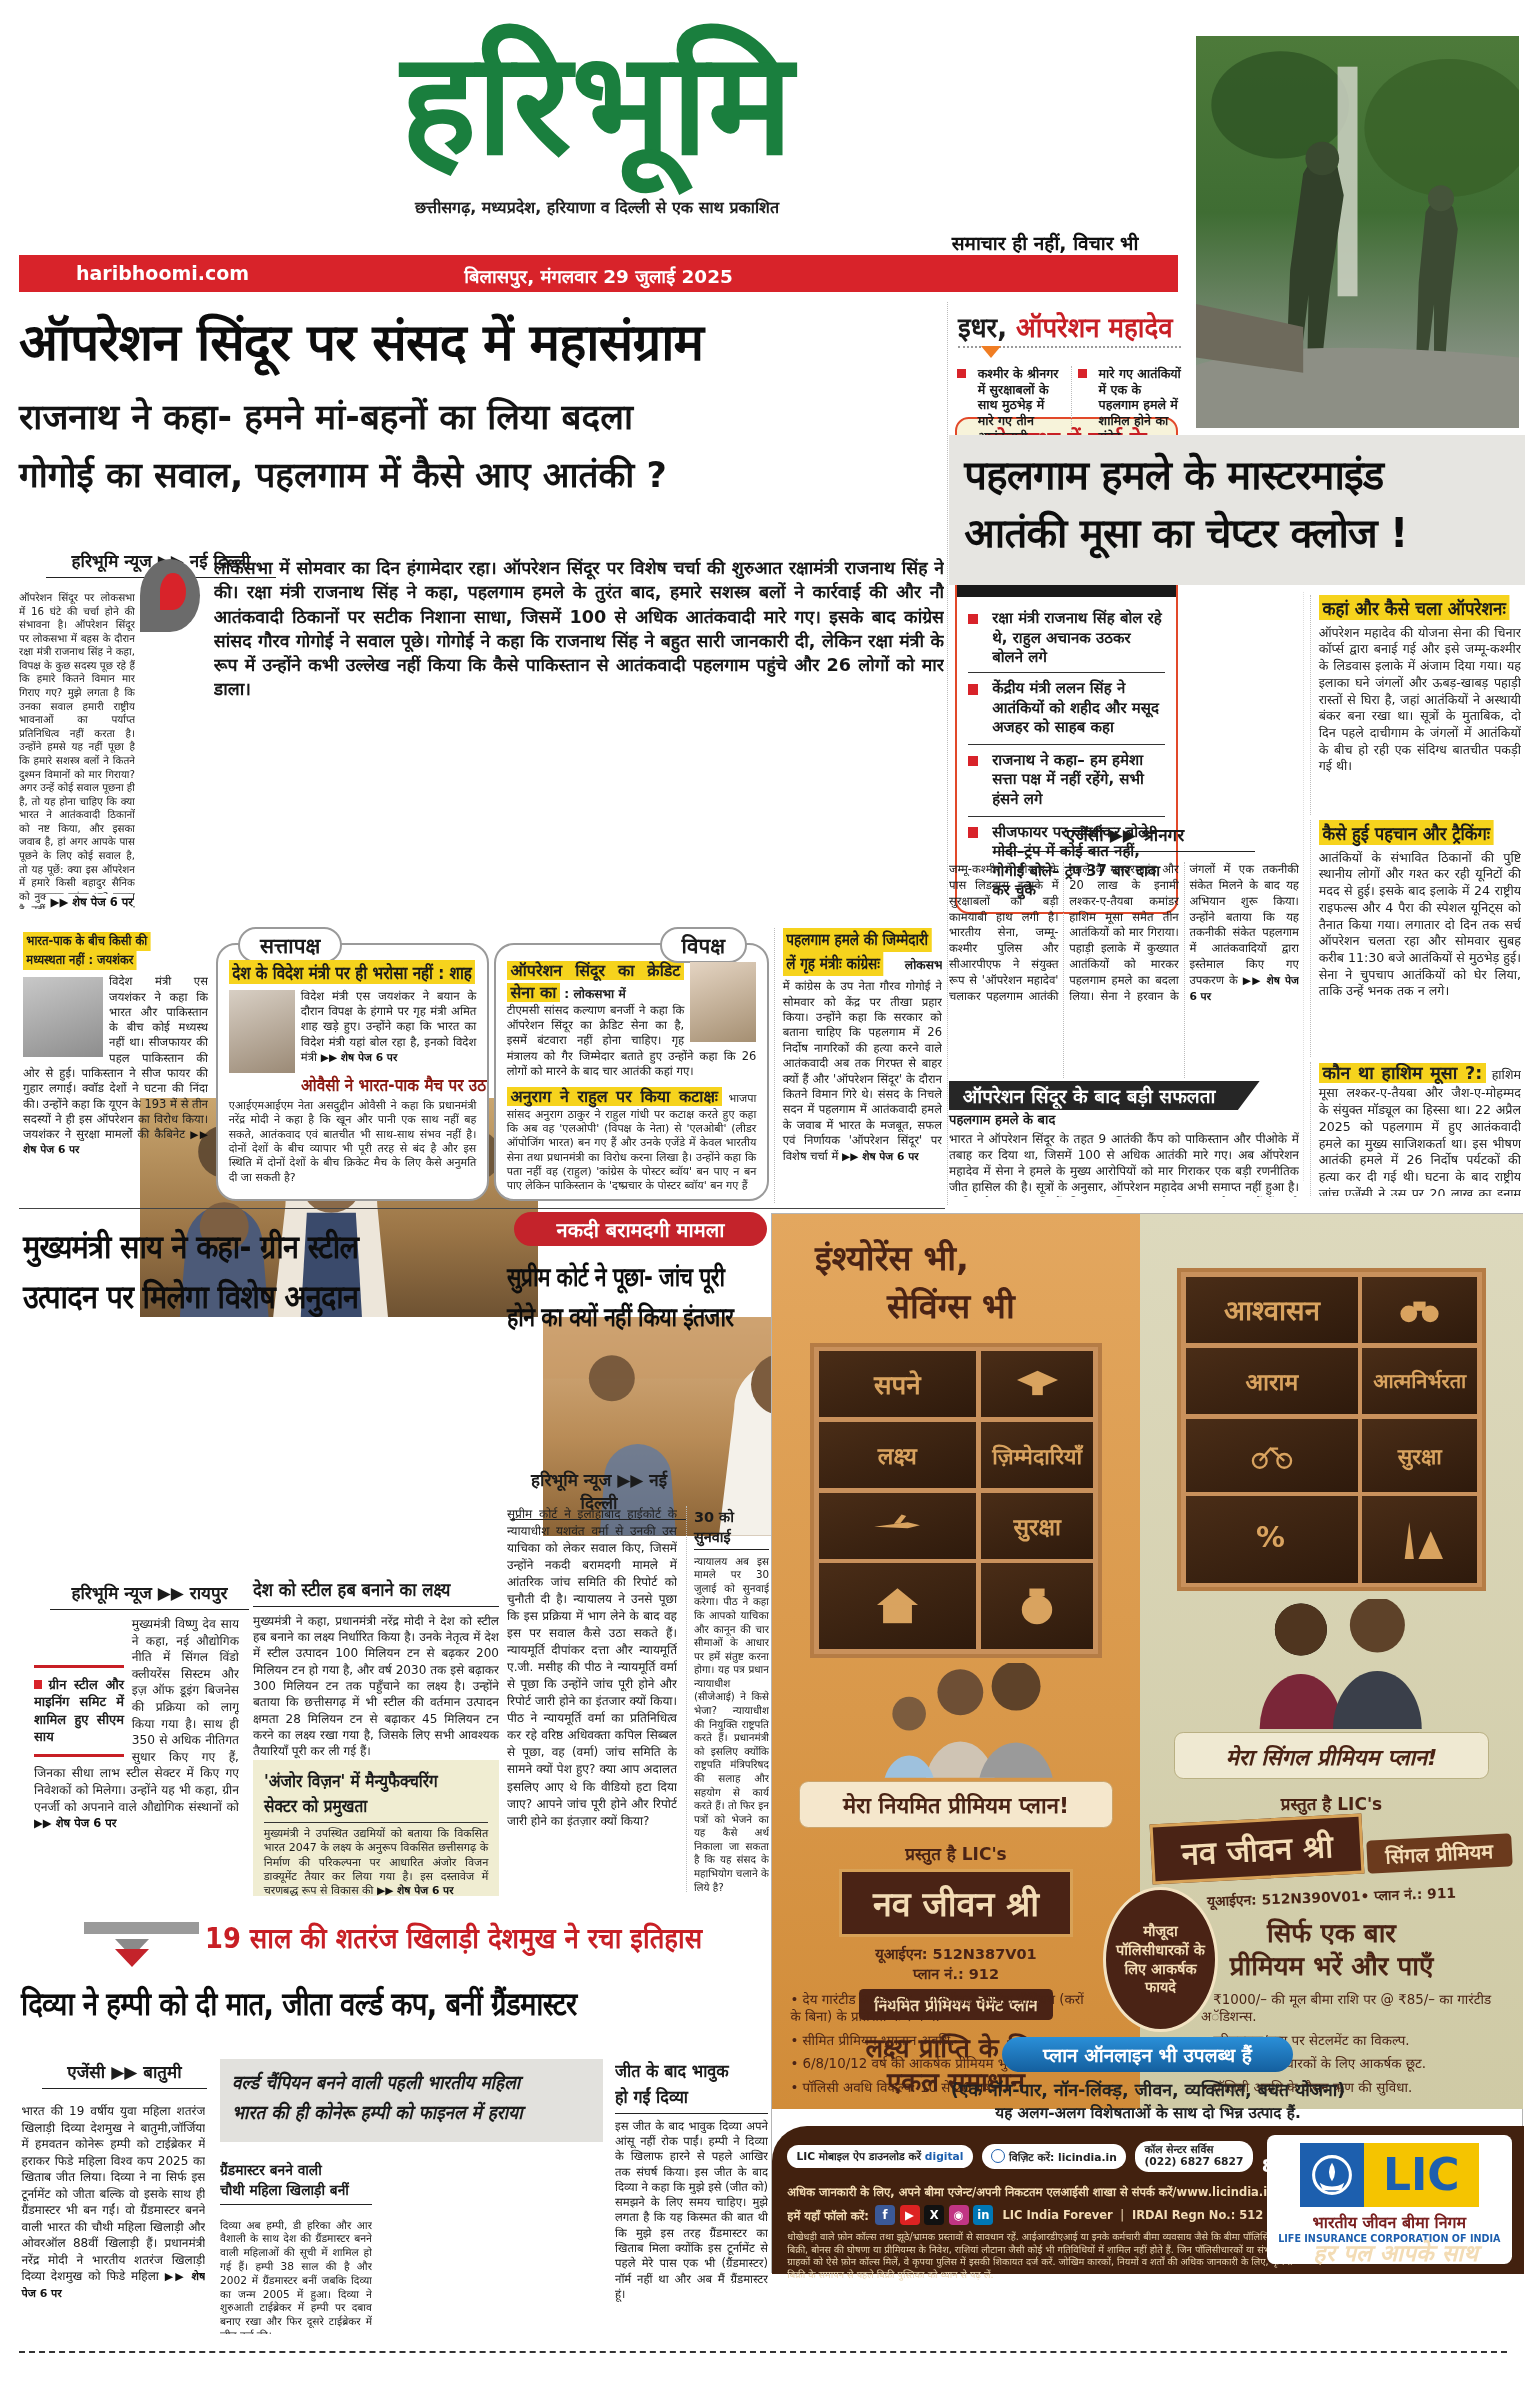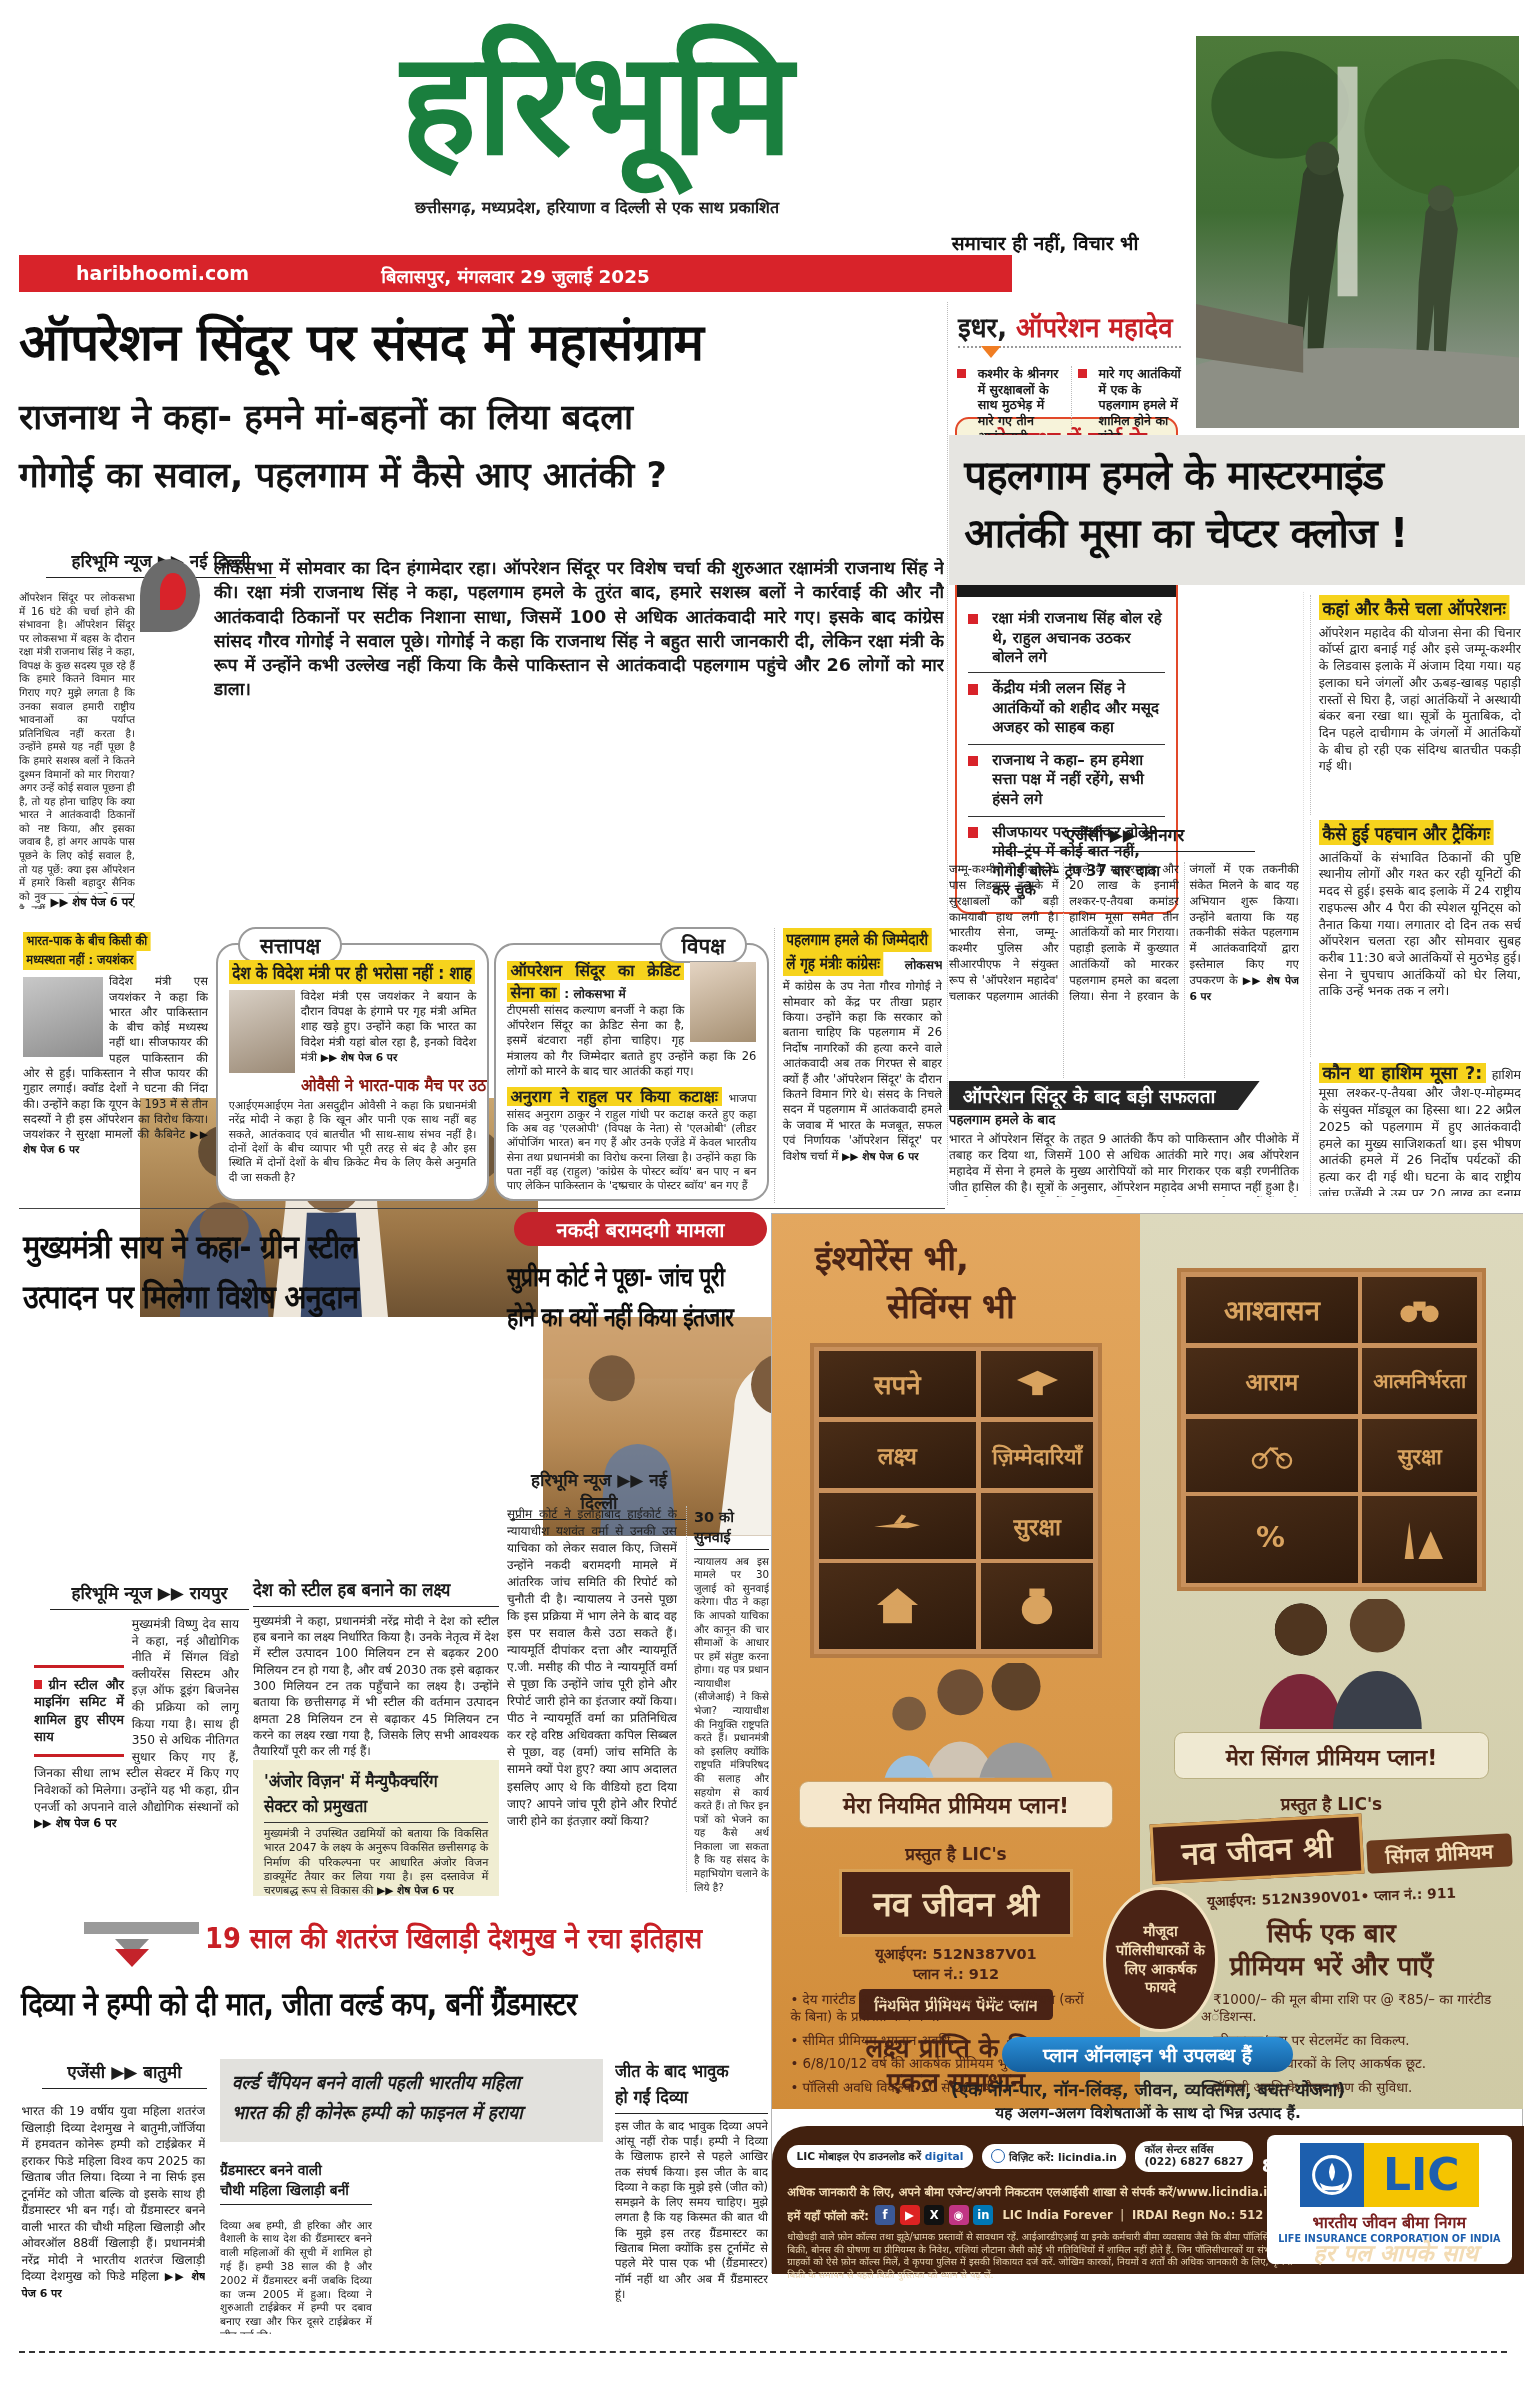--- a/index.html
+++ b/index.html
@@ -35,21 +35,21 @@
 <body>
 
 <div class="page">
 
   <div class="abs" style="left:306px;top:15.3px;width:582px;text-align:center;">
     <div class="green" style="font-size:142px;font-weight:bold;line-height:1.25;">हरिभूमि</div>
     <div class="b" style="font-size:16px;margin-top:3.1px;color:#222;">छत्तीसगढ़, मध्यप्रदेश, हरियाणा व दिल्ली से एक साथ प्रकाशित</div>
   </div>
   <div class="abs b" style="left:911px;top:230px;width:268px;text-align:center;font-size:19px;color:#111;">समाचार ही नहीं, विचार भी</div>
 
-  <div class="abs" style="left:19px;top:255px;width:993px;height:37px;background:#d8232a;">
+  <div class="abs" style="left:19px;top:255px;width:1159px;height:37px;background:#d8232a;">
     <span class="abs b white" style="left:57px;top:6.9px;font-size:19px;">haribhoomi.com</span>
     <span class="abs b white" style="left:0;right:0;top:7.7px;text-align:center;font-size:18.4px;">बिलासपुर, मंगलवार 29 जुलाई 2025</span>
   </div>
 
   <div class="abs photo" style="left:1196px;top:36px;width:323px;height:392px;background:linear-gradient(180deg,#4d7a3a 0%,#3f6d33 45%,#7b8b77 78%,#9aa398 100%);">
     <svg width="323" height="392" viewBox="0 0 422 512">
       <ellipse cx="110" cy="90" rx="90" ry="70" fill="#2e5424" opacity="0.8"></ellipse>
       <ellipse cx="330" cy="120" rx="110" ry="90" fill="#386128" opacity="0.8"></ellipse>
       <rect x="185" y="40" width="26" height="300" fill="#cfd4c6" opacity="0.85"></rect>
       <path d="M140 180 q20 -40 45 -8 l8 36 -18 120 -14 130 -16 0 2 -120 -14 118 -16 0 6 -150 z" fill="#32402a"></path>
@@ -428,21 +428,21 @@
 
       <div class="photo" style="margin:7.7px auto 0 auto;width:291px;height:130px;">
         <svg width="291" height="130" viewBox="0 0 380 170">
           <circle cx="150" cy="40" r="34" fill="#4f3categorical"></circle>
           <circle cx="150" cy="40" r="34" fill="#4f351f"></circle>
             <path d="M96 170 a54 72 0 0 1 108 0 z" fill="#7a2638"></path>
           <circle cx="250" cy="34" r="36" fill="#5e4229"></circle>
             <path d="M192 170 a58 76 0 0 1 116 0 z" fill="#3a3f4a"></path>
         </svg>
       </div>
-      <div class="b lic-maroon" style="margin:3.1px auto 0 auto;width:306px;background:#efe9d2;border:1.5px solid #b9b083;border-radius:9.2px;text-align:center;font-size:22px;padding:7.7px 3.1px;">मेरा सिंगल प्रीमियम प्लान!</div>
+      <div class="b lic-maroon" style="margin:3.1px auto 0 auto;width:306px;background:#efe9d2;border:1.5px solid #b9b083;border-radius:9.2px;text-align:center;font-size:22px;padding:7.7px 3.1px;font-style:italic;">मेरा सिंगल प्रीमियम प्लान!</div>
 
       <div style="text-align:center;margin-top:12.2px;">
         <div class="b lic-maroon" style="font-size:17px;">प्रस्तुत है LIC's</div>
         <div class="b" style="display:inline-block;background:#4a2315;color:#f3dcb5;font-size:31px;padding:6.1px 27.5px;margin-top:4.6px;transform:rotate(-3deg);border:3.1px solid #d8a257;">नव जीवन श्री</div>
         <div class="b" style="display:inline-block;background:#6b3a1d;color:#f3dcb5;font-size:20px;padding:3.1px 18.4px;margin-top:7.7px;transform:rotate(-3deg);border-radius:4.6px;">सिंगल प्रीमियम</div>
         <div class="b lic-maroon" style="font-size:13.8px;margin-top:7.7px;transform:rotate(-2deg);">यूआईएन: 512N390V01• प्लान नं.: 911</div>
       </div>
 
       <div class="b lic-maroon" style="text-align:center;font-size:26px;margin-top:10.7px;line-height:1.3;">
         <span>सिर्फ एक बार</span><br>

